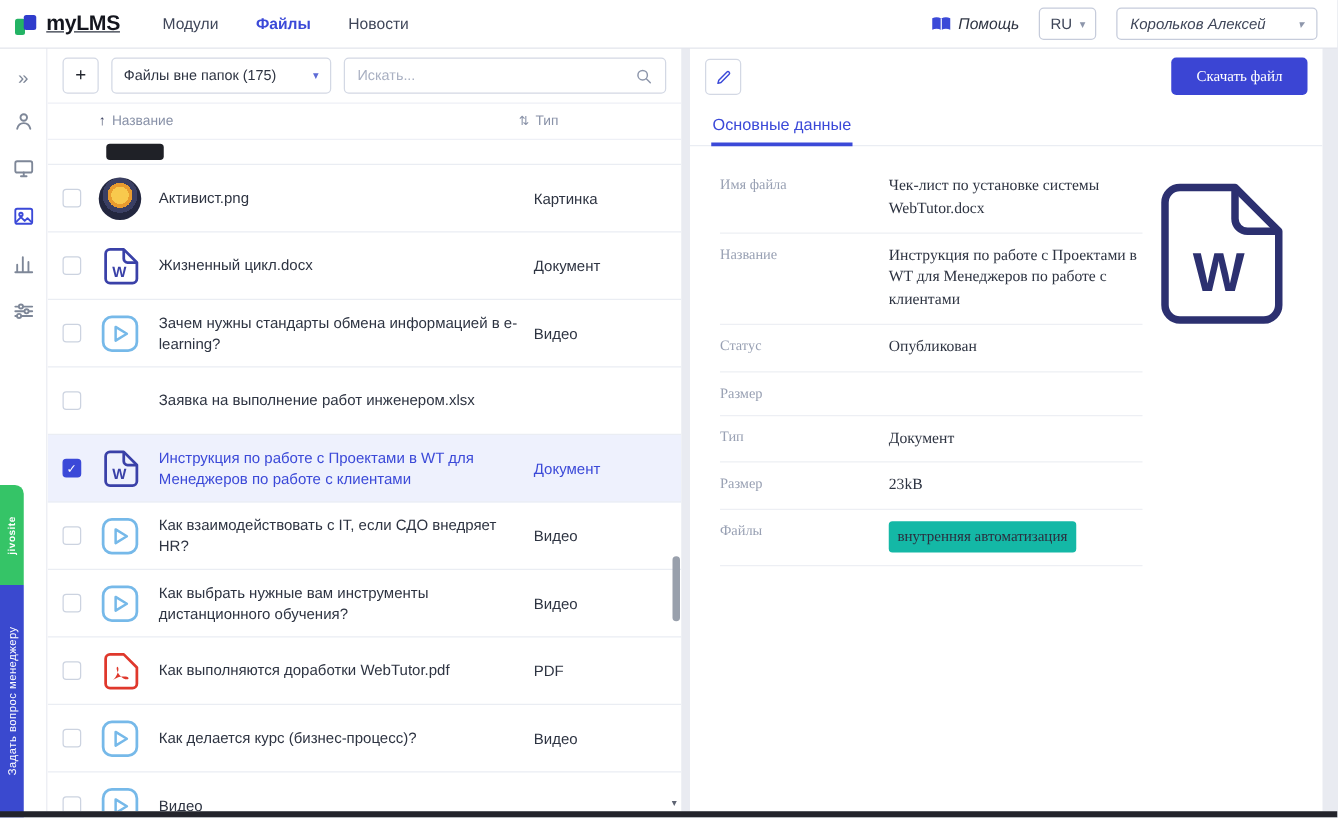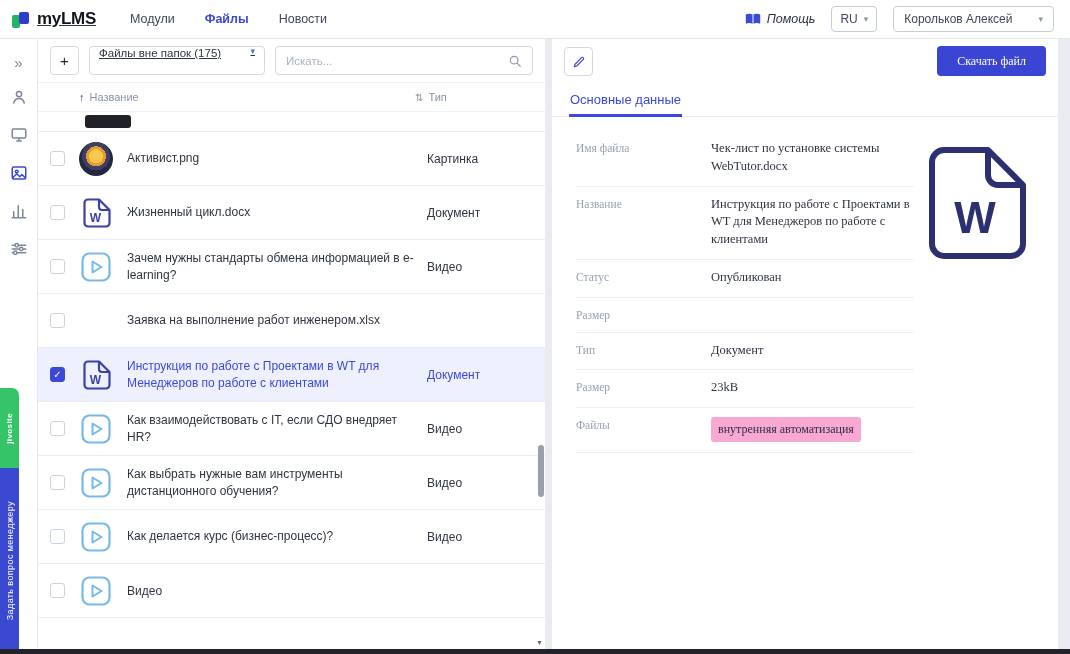--- a/index.html
+++ b/index.html
@@ -21,21 +21,21 @@
   .lm-b { position:absolute; left:7px; top:1px; width:10px; height:12px; background:#2f3ccc; border-radius:2px; }
   .logo-text { font-size:17px; font-weight:bold; color:#14161e; letter-spacing:-0.3px; }
   .nav { display:flex; gap:30px; margin-left:34px; }
   .nav-item { font-size:12.5px; color:#3f4659; cursor:pointer; }
   .nav-item.active { color:#3b49d8; font-weight:bold; }
   .topbar-right { margin-left:auto; display:flex; align-items:center; gap:16px; }
   .help { display:flex; align-items:center; gap:6px; font-size:12.5px; color:#2e3442; cursor:pointer;font-style:italic; }
   .pill { border:1px solid #c6ccdb; border-radius:4px; display:flex; align-items:center;
     font-size:12px; color:#3f4659; cursor:pointer; background:#fff; }
   .lang-select { padding:5px 8px; gap:6px; }
-  .user-select { padding:5px 10px; min-width:152px; justify-content:center; gap:26px; }
+  .user-select { padding:5px 10px; min-width:152px; justify-content:center; gap:26px;font-style:italic; }
   .chev { color:#8d96ab; font-size:9px; line-height:1; }
 
   
   .body-row { display:flex; height:611px; }
   .sidebar { width:38px; background:#fff; border-right:1px solid #e7eaf1;
     display:flex; flex-direction:column; align-items:center; padding-top:8px; flex-shrink:0; }
   .side-item { height:38px; width:100%; display:flex; align-items:center; justify-content:center;
     color:#7e8798; cursor:pointer; }
   .side-item.active { color:#3b49d8; }
   .expand-btn { font-size:15px; color:#7e8798; height:32px; }
@@ -44,22 +44,22 @@
   .left-panel { width:507px; background:#fff; position:relative; flex-shrink:0; overflow:hidden; }
   .divider { width:7px; flex-shrink:0; }
   .right-panel { flex:1; background:#fff; overflow:hidden; }
 
   
   .lp-toolbar { display:flex; align-items:center; gap:10px; padding:8px 12px 7px 12px; }
   .add-btn { width:29px; height:29px; border:1px solid #d3d8e4; border-radius:4px; background:#fff;
     color:#23262e; font-size:15px; display:flex; align-items:center; justify-content:center;
     cursor:pointer; flex-shrink:0; }
   .folder-select { width:176px; height:29px; border:1px solid #d3d8e4; border-radius:4px;
-    display:flex; justify-content:space-between; padding:0 9px;
-    font-size:11.5px; color:#2e3442; cursor:pointer; flex-shrink:0;text-decoration:underline; }
+    display:flex; align-items:center; justify-content:space-between; padding:0 9px;
+    font-size:11.5px; color:#2e3442; cursor:pointer; flex-shrink:0; }
   .folder-select .chev { color:#5d6bd6; }
   .search-box { flex:1; height:29px; border:1px solid #d3d8e4; border-radius:4px;
     display:flex; align-items:center; justify-content:space-between; padding:0 10px; cursor:text; }
   .search-ph { font-size:11.5px; color:#a9b0c2; }
 
   .table-head { display:flex; align-items:center; height:30px;
     border-top:1px solid #eef0f6; border-bottom:1px solid #eef0f6;
     font-size:11px; color:#8992a8; padding:0 12px 0 41px; }
   .th-name { flex:1; display:flex; gap:5px; align-items:center; cursor:pointer; }
   .th-name .sort { color:#394060; font-size:11px; }
@@ -98,21 +98,21 @@
   .download-btn { height:30px; background:#3b45d4; color:#fff; font-size:12px; border:none;
     border-radius:4px; padding:0 20px; cursor:pointer; font-family:inherit; }
   .tab-row { border-bottom:1px solid #eaedf3; padding:0 17px; height:34px; }
   .tab { display:inline-block; font-size:13px; color:#3b49d8; padding:9px 1px 8px;
     border-bottom:3px solid #3b49d8; cursor:pointer; height:34px; }
   .details { display:flex; align-items:flex-start; padding:14px 20px 20px 24px; }
   .fields { width:338px; flex-shrink:0;font-family:Liberation Serif, serif; }
   .field { display:flex; border-bottom:1px solid #edeff4; padding:9px 0 10px; }
   .flabel { width:135px; flex-shrink:0; font-size:11.5px; color:#98a0b3; padding-top:2px; }
   .fvalue { flex:1; font-size:12.5px; color:#2e3442; line-height:1.42; min-height:15px; }
-  .tag-chip { display:inline-block; background:#f9a8d4; color:#2b3040; font-size:12px;
+  .tag-chip { display:inline-block; background:#14b8a6; color:#2b3040; font-size:12px;
     padding:4px 7px; border-radius:3px; cursor:pointer; }
   .doc-big { margin-left:auto; margin-right:8px; margin-top:14px; }
 
   
   .jivo { position:absolute; left:0; top:388px; width:19px; height:266px; z-index:20;
     display:flex; flex-direction:column; cursor:pointer; }
   .jivo-brand { background:#35c467; height:80px; border-radius:0 7px 0 0;
     display:flex; align-items:center; justify-content:center; }
   .jivo-cta { background:#3a49cf; flex:1; display:flex; align-items:center; justify-content:center; }
   .vtext { writing-mode:vertical-rl; transform:rotate(180deg); color:#fff; font-size:9px;
@@ -309,20 +309,31 @@
             <span class="ficon">
               <svg width="32" height="32" viewBox="0 0 32 32">
                   <rect x="2.5" y="2.5" width="27" height="27" rx="7" fill="none" stroke="#76b9e9" stroke-width="2.2"></rect>
                   <path d="M12.5 10.5L21.5 16l-9 5.5Z" fill="none" stroke="#76b9e9" stroke-width="2" stroke-linejoin="round"></path>
                 </svg>
             </span>
             <span class="fname">Как выбрать нужные вам инструменты дистанционного обучения?</span>
             <span class="ftype">Видео</span>
           </div>
 
+          <div class="file-row">
+            <span class="cb"></span>
+            <span class="ficon">
+              <svg width="32" height="32" viewBox="0 0 32 32">
+                  <path d="M8 2.5H19L29.5 13V26a3.5 3.5 0 0 1-3.5 3.5H8A3.5 3.5 0 0 1 4.5 26V6A3.5 3.5 0 0 1 8 2.5Z" fill="none" stroke="#df382c" stroke-width="2.2" stroke-linejoin="round"></path>
+                  <path d="M9.5 23.5c2.8-1.2 6.2-8.2 5-10.6-1-2-2.6 1.4 1.4 6.4 3.2 4 7.4 3.6 6.9 2.1-.4-1.4-5.8-1.4-8.7-.4-2.3.8-5.6 3.3-4.6 2.5z" fill="#df382c"></path>
+                </svg>
+            </span>
+            <span class="fname">Как выполняются доработки WebTutor.pdf</span>
+            <span class="ftype">PDF</span>
+          </div>
 
           <div class="file-row">
             <span class="cb"></span>
             <span class="ficon">
               <svg width="32" height="32" viewBox="0 0 32 32">
                   <rect x="2.5" y="2.5" width="27" height="27" rx="7" fill="none" stroke="#76b9e9" stroke-width="2.2"></rect>
                   <path d="M12.5 10.5L21.5 16l-9 5.5Z" fill="none" stroke="#76b9e9" stroke-width="2" stroke-linejoin="round"></path>
                 </svg>
             </span>
             <span class="fname">Как делается курс (бизнес-процесс)?</span>

